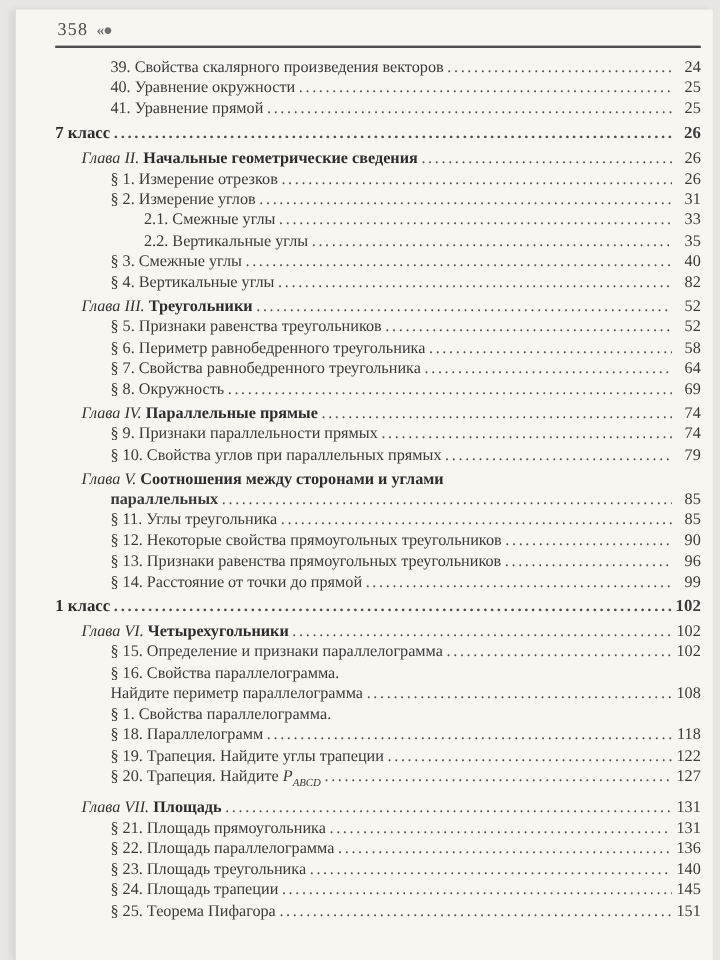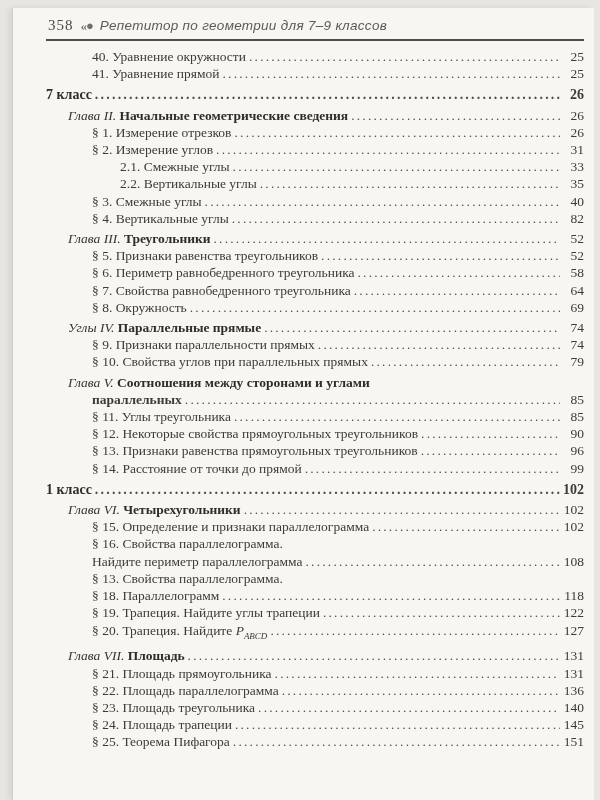--- a/index.html
+++ b/index.html
@@ -60,25 +60,29 @@
   .mvar{font-style:italic;}
   .msub{font-style:italic;font-size:9px;}
 </style>
 </head>
 <body>
 
 <div class="scan-page">
   <div class="pagehead">
     <span class="folio">358</span>
     <span class="ornament">«●</span>
-    <span class="booktitle">Репетитор по геометрии для 7–9 классов</span>
   </div>
   <div class="rule"></div>
   <div class="toc">
       <div class="row section">
+        <span class="txt">39. Свойства скалярного произведения векторов</span>
+        <span class="dots"></span>
+        <span class="pg">24</span>
+      </div>
+      <div class="row section">
         <span class="txt">40. Уравнение окружности</span>
         <span class="dots"></span>
         <span class="pg">25</span>
       </div>
       <div class="row section">
         <span class="txt">41. Уравнение прямой</span>
         <span class="dots"></span>
         <span class="pg">25</span>
       </div>
       <div class="row class">
@@ -140,21 +144,21 @@
         <span class="txt">§ 7. Свойства равнобедренного треугольника</span>
         <span class="dots"></span>
         <span class="pg">64</span>
       </div>
       <div class="row section">
         <span class="txt">§ 8. Окружность</span>
         <span class="dots"></span>
         <span class="pg">69</span>
       </div>
       <div class="row chapter">
-        <span class="txt"><span class="prefix">Углы IV. </span><span class="title">Параллельные прямые</span></span>
+        <span class="txt"><span class="prefix">Глава IV. </span><span class="title">Параллельные прямые</span></span>
         <span class="dots"></span>
         <span class="pg">74</span>
       </div>
       <div class="row section">
         <span class="txt">§ 9. Признаки параллельности прямых</span>
         <span class="dots"></span>
         <span class="pg">74</span>
       </div>
       <div class="row section">
         <span class="txt">§ 10. Свойства углов при параллельных прямых</span>
@@ -206,21 +210,21 @@
       </div>
       <div class="row section">
         <span class="txt">§ 16. Свойства параллелограмма.</span>
       </div>
       <div class="row cont">
         <span class="txt">Найдите периметр параллелограмма</span>
         <span class="dots"></span>
         <span class="pg">108</span>
       </div>
       <div class="row section">
-        <span class="txt">§ 13. Свойства параллелограмма.</span>
+        <span class="txt">§ 1. Свойства параллелограмма.</span>
       </div>
       <div class="row section">
         <span class="txt">§ 18. Параллелограмм</span>
         <span class="dots"></span>
         <span class="pg">118</span>
       </div>
       <div class="row section">
         <span class="txt">§ 19. Трапеция. Найдите углы трапеции</span>
         <span class="dots"></span>
         <span class="pg">122</span>

